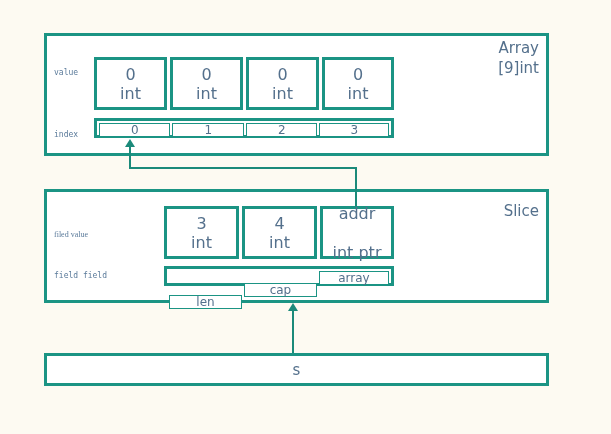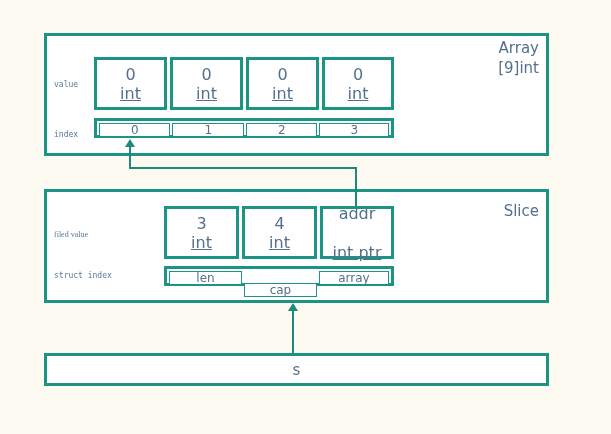--- a/index.html
+++ b/index.html
@@ -80,21 +80,20 @@
   .index-row .cell {
     border: 1px solid #1b9484;
     font-size: 12px;
     line-height: 14px;
     margin-right: 2px;
   }
   .index-row .cell:last-child { margin-right: 0; }
 
   .cell .sub {
     display: block;
-    text-decoration: underline;
   }
 
   
   .var-box {
     position: absolute;
     box-sizing: border-box;
     border: 3px solid #1b9484;
     background: #ffffff;
     display: flex;
     align-items: center;
@@ -123,21 +122,21 @@
 
 <div id="stage">
 
   <div class="outer-box" style="left:44px; top:33px; width:505px; height:123px;"></div>
 
   <div class="caption" style="left:399px; top:38px; width:140px;">
     <div>Array</div>
     <div>[9]int</div>
   </div>
 
-  <div class="side-label" style="left:54px; top:80px;text-align:center;">value</div>
+  <div class="side-label" style="left:54px; top:68px;text-align:center;">value</div>
   <div class="side-label" style="left:54px; top:130px;">index</div>
 
   <div class="row value-row" style="left:94px; top:57px; width:300px; height:53px;">
     <div class="cell" style="width:73px; height:53px;">
       <span>0</span>
       <span class="sub">int</span>
     </div>
     <div class="cell" style="width:73px; height:53px;">
       <span>0</span>
       <span class="sub">int</span>
@@ -159,39 +158,39 @@
     <div class="cell" style="width:71px; height:14px;">3</div>
   </div>
 
   <div class="outer-box" style="left:44px; top:189px; width:505px; height:114px;"></div>
 
   <div class="caption" style="left:389px; top:201px; width:150px;">
     <div>Slice</div>
   </div>
 
   <div class="side-label" style="left:54px; top:230px;font-family:Liberation Serif, serif;">filed value</div>
-  <div class="side-label" style="left:54px; top:271px;">struct index</div>
+  <div class="side-label" style="left:54px; top:271px;">field field</div>
 
   <div class="row value-row" style="left:164px; top:206px; width:230px; height:53px;">
     <div class="cell" style="width:75px; height:53px;">
       <span>3</span>
       <span class="sub">int</span>
     </div>
     <div class="cell" style="width:75px; height:53px;">
       <span>4</span>
       <span class="sub">int</span>
     </div>
     <div class="cell" style="width:74px; height:53px;gap:20px;">
       <span>addr</span>
       <span class="sub">int ptr</span>
     </div>
   </div>
 
   <div class="row index-row" style="left:164px; top:266px; width:230px; height:20px;">
-    <div class="cell" style="width:75px; height:14px;">len</div>
+    <div class="cell" style="width:75px; height:14px;margin-top:24px;">len</div>
     <div class="cell" style="width:75px; height:14px;margin-top:12px;">cap</div>
     <div class="cell" style="width:72px; height:14px;">array</div>
   </div>
 
   <div class="var-box" style="left:44px; top:353px; width:505px; height:33px;">
     <span>s</span>
   </div>
 
   <div class="conn conn-v" style="left:355px; top:167px; height:39px;"></div>
   <div class="conn conn-h" style="left:129px; top:167px; width:228px;"></div>

